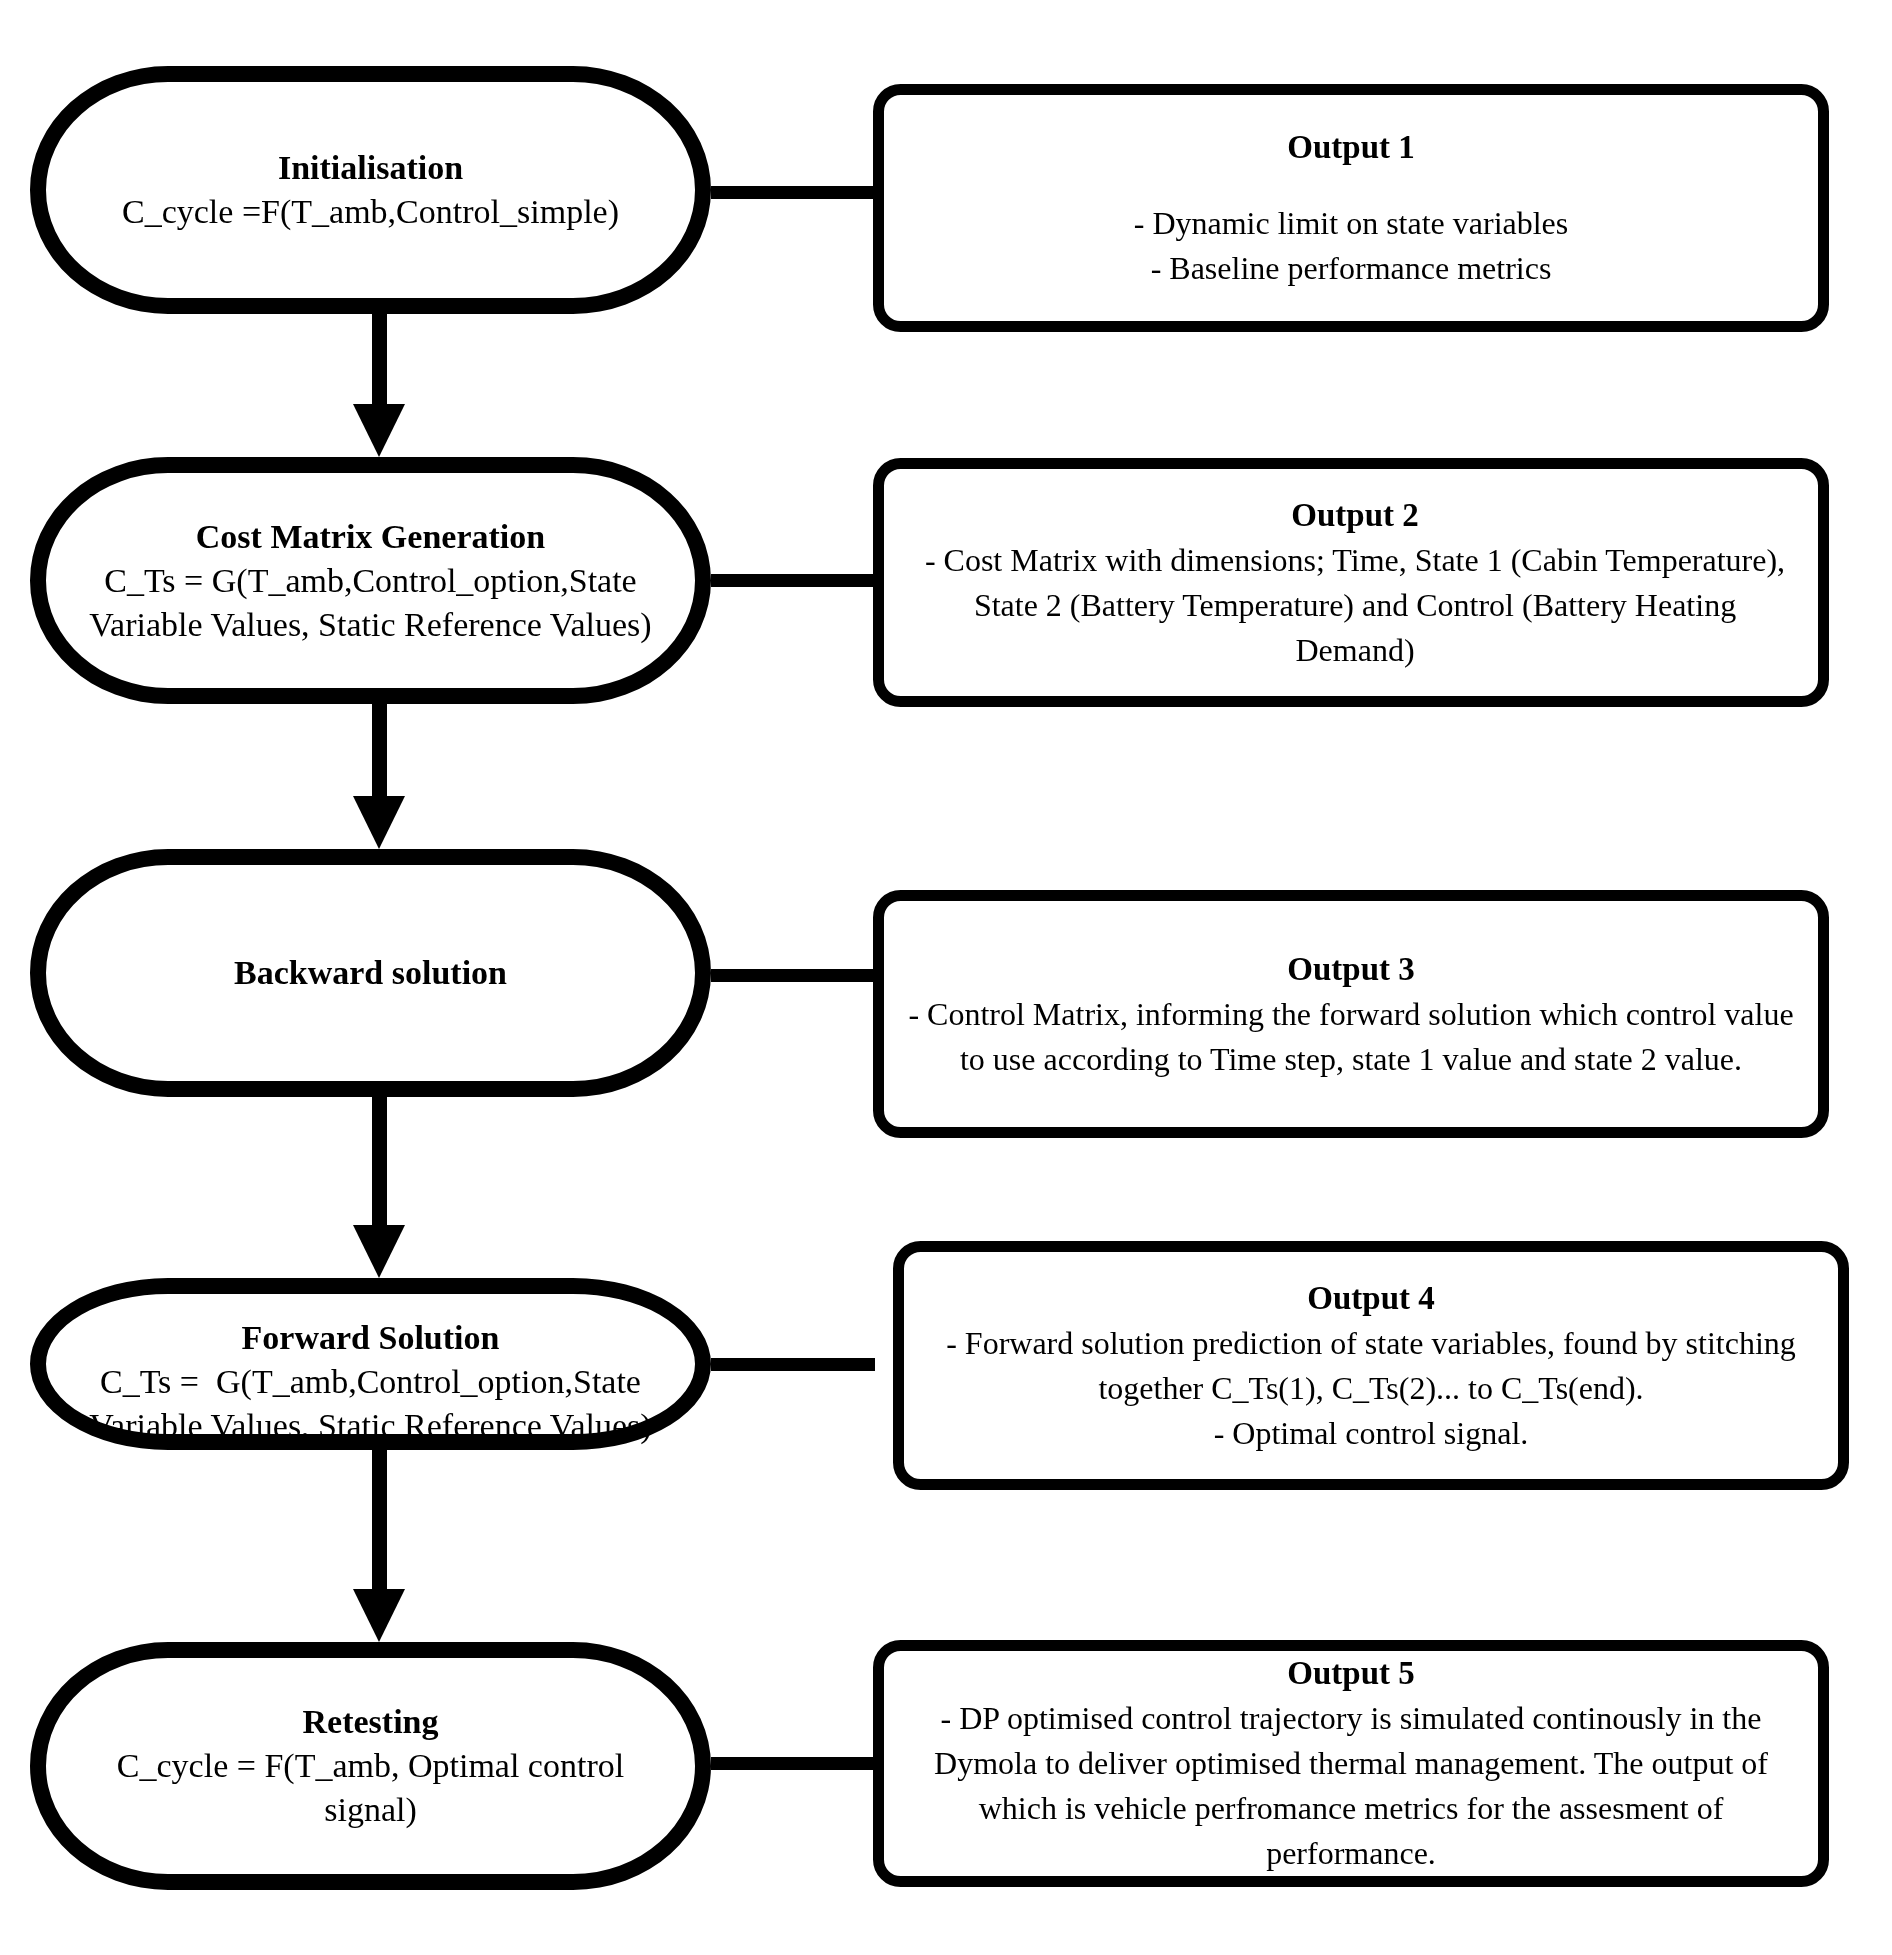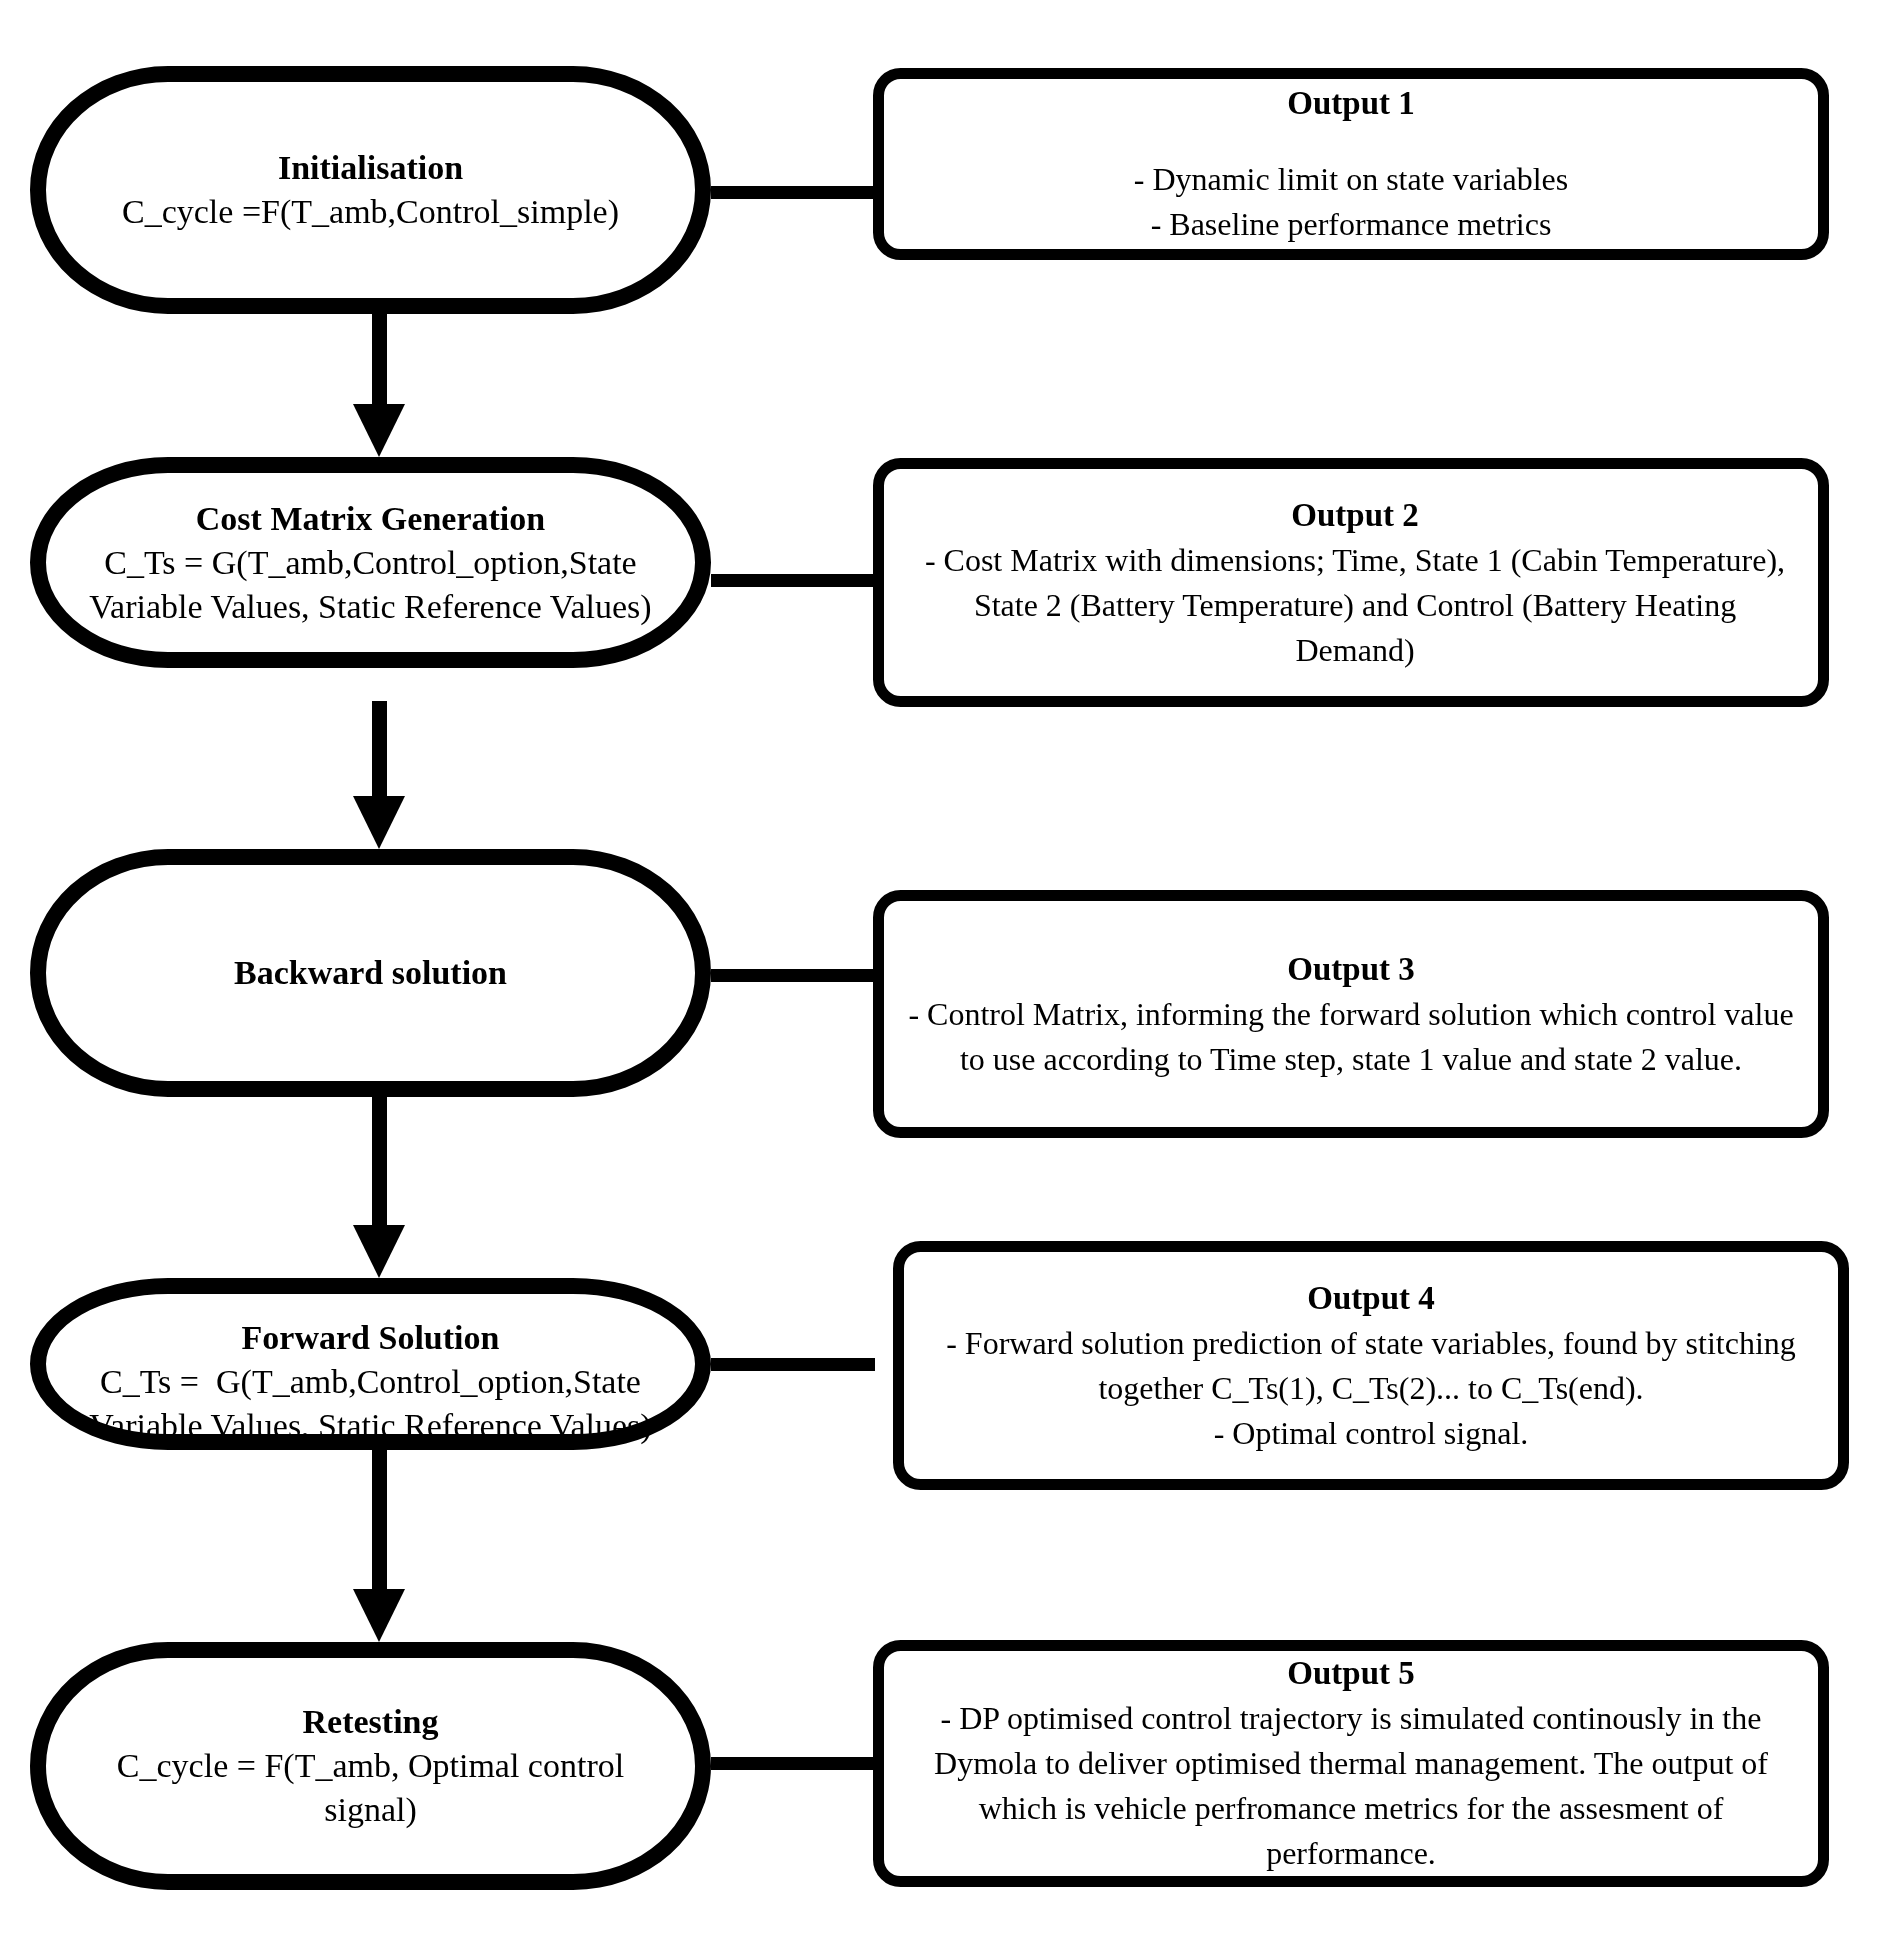--- a/index.html
+++ b/index.html
@@ -21,21 +21,21 @@
     background:#ffffff;
     border:16px solid #000000;
     border-radius:138px / 50%;
     box-sizing:border-box;
     display:flex;
     align-items:center;
     justify-content:center;
     text-align:center;
   }
   .s1{top:66px;height:248px;}
-  .s2{top:457px;height:211px;}
+  .s2{top:457px;height:247px;}
   .s3{top:849px;height:248px;}
   .s4{top:1278px;height:172px;}
   .s5{top:1642px;height:248px;}
   .inner{width:655px;}
   .s4 .inner{width:666px;margin-top:36px;}
   .s5 .inner{width:563px;}
   .stage-title{font-weight:700;font-size:34px;line-height:44px;}
   .stage-body{font-size:34px;line-height:44px;white-space:pre-wrap;}
 
   
@@ -47,21 +47,21 @@
     border:11.5px solid #000000;
     border-radius:27.6px;
     box-sizing:border-box;
     display:flex;
     flex-direction:column;
     align-items:center;
     justify-content:center;
     text-align:center;
     padding:5.7px 22px;
   }
-  .o1{top:68px;height:192px;gap:31px;}
+  .o1{top:84px;height:248px;gap:31px;}
   .o2{top:458px;height:249px;padding-left:30px;}
   .o3{top:848px;height:248px;margin-top:42px;}
   .o4{top:1241px;height:249px;margin-left:20px;}
   .o5{top:1640px;height:247px;}
   .out-title{font-weight:700;font-size:33px;line-height:45px;}
   .out-body{font-size:32px;line-height:45px;white-space:pre-wrap;}
 
   
   .connector{position:absolute;left:711px;width:164px;height:12.6px;background:#000000;}
   .c1{top:186px;}

